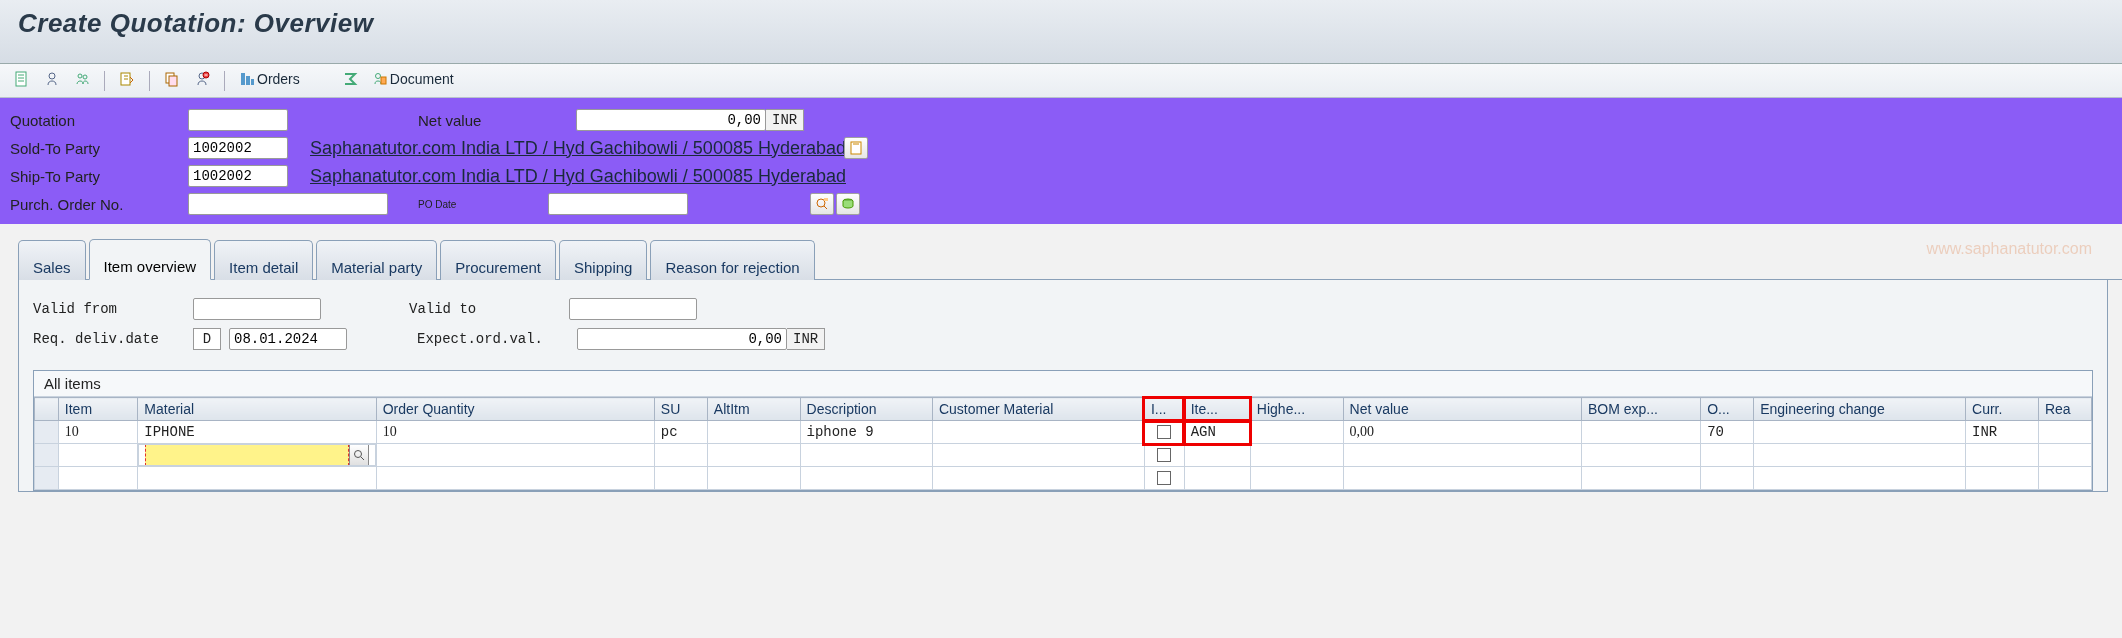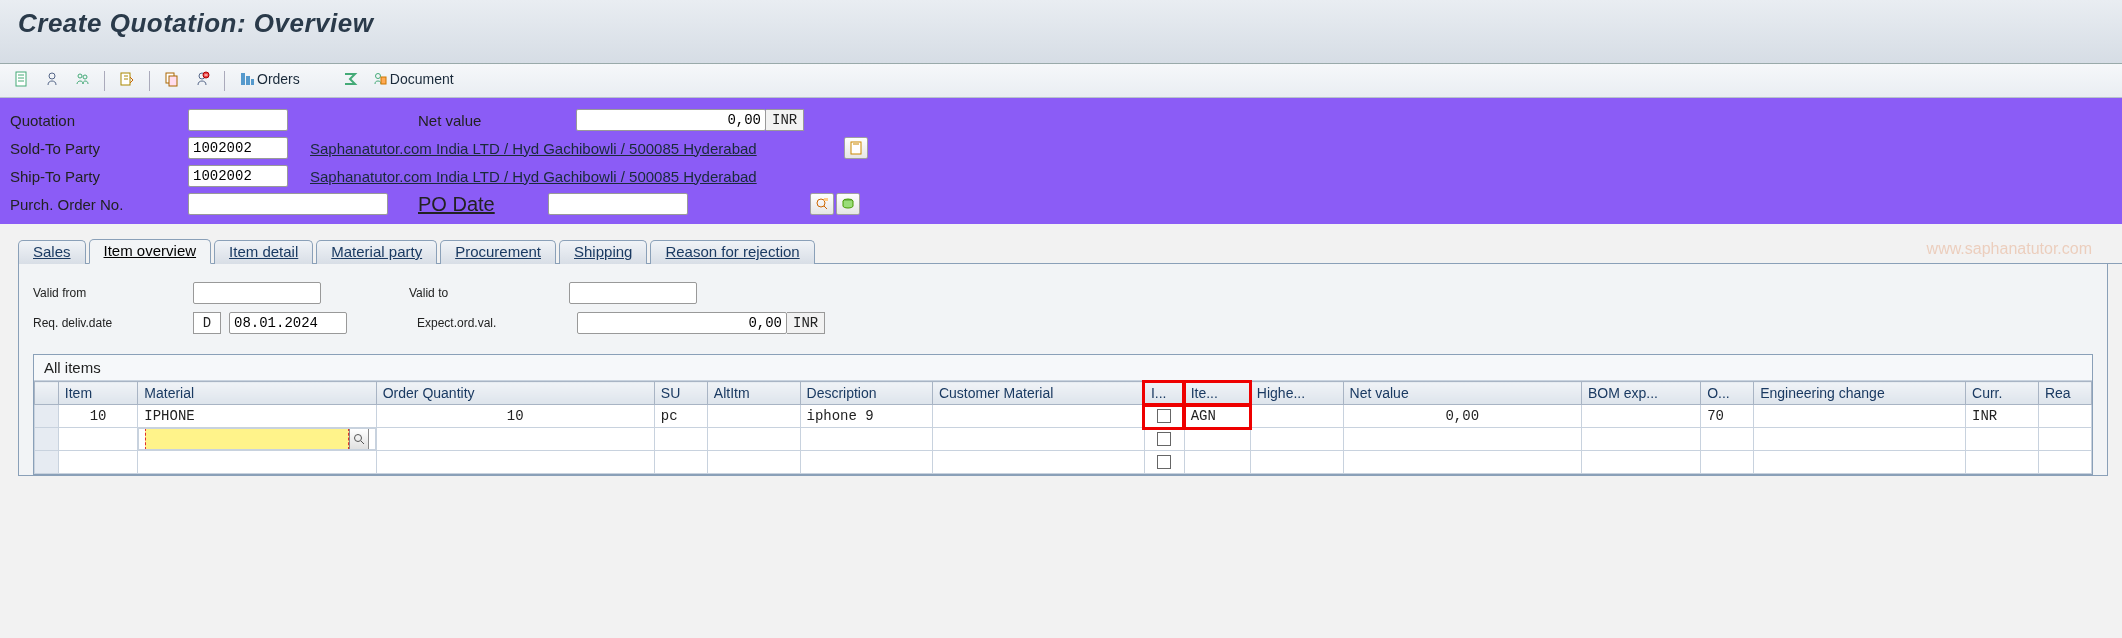--- a/index.html
+++ b/index.html
@@ -77,21 +77,21 @@
     border-radius: 2px;
     height: 22px;
     padding: 1px 4px;
     background: #fff;
     color: #000;
   }
   .input-right { text-align: right; }
   .static-link {
     color: #1a2a3a;
     text-decoration: underline;
-    font-size: 15px;
+    font-size: 18px;
     white-space: nowrap;
   }
   .curr-box {
     font-family: "Courier New", monospace;
     font-size: 14px;
     border: 1px solid #999;
     background: #f2f2f2;
     height: 22px;
     padding: 2px 6px;
     display: inline-flex;
@@ -109,33 +109,32 @@
   }
   
   .tab-strip {
     margin: 14px 0 0 18px;
     display: flex;
     align-items: flex-end;
     border-bottom: 1px solid #8aa0b8;
     position: relative;
   }
   .tab {
-    padding: 2px 14px 4px 14px;
+    padding: 18px 14px 4px 14px;
     font-size: 15px;
     background: linear-gradient(#f0f3f7, #d8dee6);
     border: 1px solid #8aa0b8;
     border-bottom: none;
     border-radius: 5px 5px 0 0;
     margin-right: 3px;
     color: #274;
     color: #1a3a62;
     cursor: pointer;
     position: relative;
     top: 1px;
-    text-decoration: underline;
   }
   .tab.active {
     background: #f2f4f6;
     color: #000;
     border-bottom: 1px solid #f2f4f6;
     font-weight: normal;
   }
   
   .tab-panel {
     margin: 0 0 0 18px;
@@ -143,21 +142,21 @@
     border-top: none;
     background: #f2f4f6;
     padding: 14px 14px 0 14px;
     width: 2090px;
   }
   .panel-row {
     display: flex;
     align-items: center;
     height: 30px;
   }
-  .plabel { width: 160px; font-size: 12px; }
+  .plabel { width: 160px; font-size: 14px; font-family: Liberation Mono, monospace; }
   .small-box {
     font-family: "Courier New", monospace;
     border: 1px solid #999;
     height: 22px;
     width: 28px;
     display: inline-flex; align-items: center; justify-content: center;
     background: #fff;
     margin-right: 8px;
   }
   
@@ -191,21 +190,21 @@
   }
   table.grid td {
     border: 1px solid #c8d2de;
     padding: 3px 6px;
     height: 22px;
     background: #fff;
     white-space: nowrap;
     overflow: hidden;
     font-family: "Courier New", monospace;
   }
-  table.grid td.num { text-align: center; }
+  table.grid td.num { text-align: left; font-family: Liberation Serif, serif; }
   td.material-input {
     display: flex; align-items: center;
     padding: 0;
     background: #fff38a;
     position: relative;
   }
   td.material-input input {
     border: 1px dashed #e03030;
     background: #fff38a;
     height: 22px;
@@ -337,21 +336,21 @@
   <div class="hrow">
     <span class="hlabel">Ship-To Party</span>
     <input class="sap-input" style="width: 100px;" value="1002002">
     <span style="width:22px;"></span>
     <span class="static-link" style="width:520px; display:inline-block;">Saphanatutor.com India LTD / Hyd Gachibowli / 500085 Hyderabad</span>
   </div>
   <div class="hrow">
     <span class="hlabel">Purch. Order No.</span>
     <input class="sap-input" style="width: 200px;" value="">
     <span style="width:30px;"></span>
-    <span style="width:130px;font-size:20px;text-decoration:underline;">PO Date</span>
+    <span style="width:130px;font-size:10px;">PO Date</span>
     <input class="sap-input" style="width: 140px;" value="">
     <span style="width:122px;"></span>
     <span class="icon-btn">
       <svg width="14" height="14" viewBox="0 0 14 14">
           <circle cx="6" cy="6" r="4" fill="none" stroke="#c60"></circle>
           <path d="M9 9l3 3" stroke="#c60"></path>
           <rect x="9" y="1" width="4" height="3" fill="#fc8"></rect>
         </svg>
     </span>
     <span class="icon-btn" style="margin-left:2px;">

